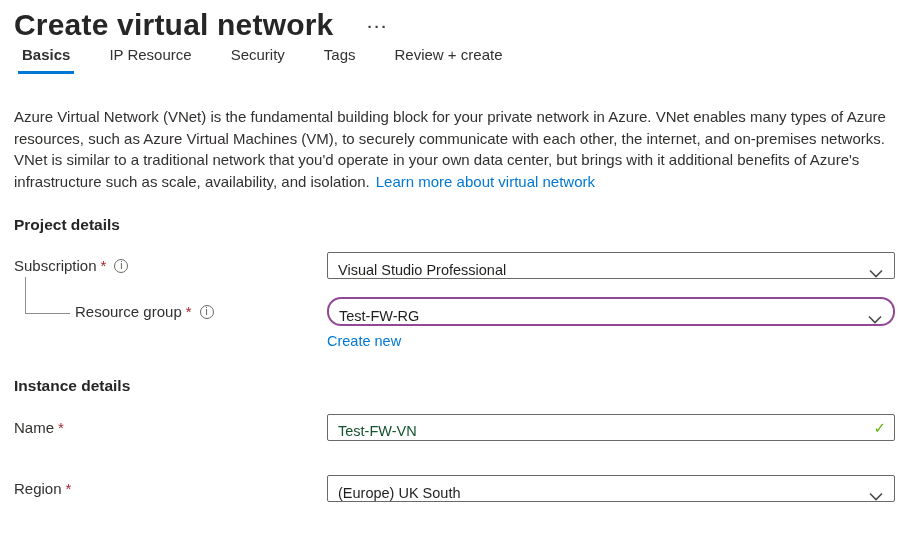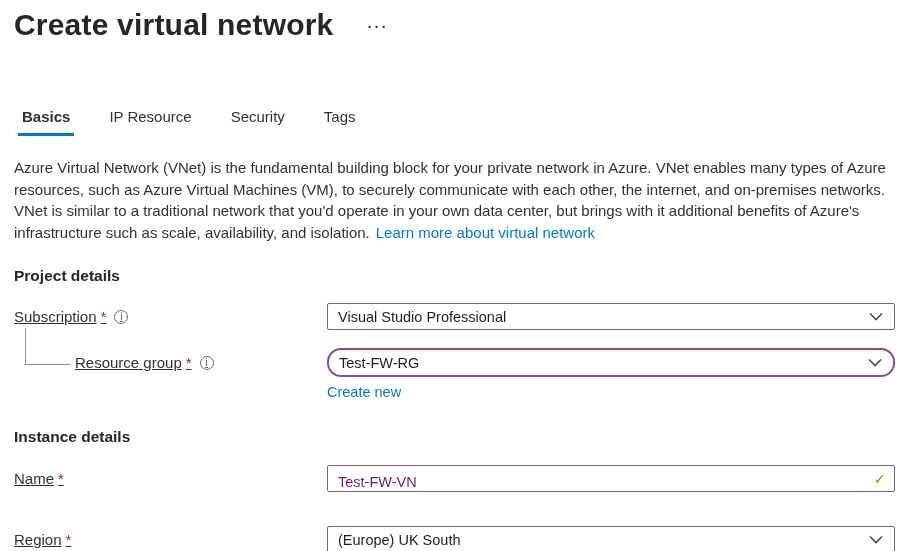--- a/index.html
+++ b/index.html
@@ -25,38 +25,38 @@
     margin-top: 2px;
     font-size: 15px;
     font-weight: 700;
     color: #3b3a39;
     letter-spacing: 2px;
     cursor: pointer;
     line-height: 1;
   }
 
   
-  .tabs { display: flex; margin-top: 62px; margin-left: 4px; text-align: right; }
+  .tabs { display: flex; margin-left: 4px; text-align: right; }
   .tab {
     font-size: 15px;
     color: #323130;
     padding: 4px 4px 8px 4px;
     margin-right: 31px;
     border-bottom: 3px solid transparent;
     cursor: pointer;
     white-space: nowrap;
   }
   .tab.active {
     font-weight: 700;
     border-bottom-color: #0078d4;
   }
 
   
   .intro {
-    margin-top: 21px;
+    margin-top: 32px;
     max-width: 884px;
     font-size: 15px;
     line-height: 21.5px;
     color: #323130;
   }
   .link {
     color: #0078d4;
     text-decoration: none;
     cursor: pointer;
   }
@@ -78,21 +78,20 @@
     margin-top: 18px;
     position: relative;
   }
   .label-col {
     width: 313px;
     flex: none;
     font-size: 15px;
     color: #323130;
     display: flex;
     align-items: center;
-    text-decoration: underline;
   }
   .field-col { width: 568px; flex: none; }
 
   .required {
     color: #a4262c;
     margin-left: 4px;
     font-size: 15px;
   }
   .info-icon {
     display: inline-flex;
@@ -121,21 +120,21 @@
   }
   .row-resource-group .label-col { padding-left: 61px; }
 
   
   .dropdown {
     height: 27px;
     border: 1px solid #6b6966;
     border-radius: 2px;
     background: #fff;
     display: flex;
-    align-items: center;
+    align-items: flex-end;
     justify-content: space-between;
     padding: 0 11px 0 10px;
     font-size: 14.5px;
     color: #201f1e;
     cursor: pointer;
   }
   .dropdown.focused {
     border: 2px solid #914996;
     border-radius: 14px;
     height: 29px;
@@ -145,21 +144,21 @@
   
   .input-wrap { position: relative; }
   .text-input {
     width: 100%;
     height: 27px;
     border: 1px solid #6b6966;
     border-radius: 2px;
     padding: 6px 30px 0 10px;
     font-size: 14.5px;
     font-family: "Liberation Sans", "DejaVu Sans", sans-serif;
-    color: #701a75;
+    color: #14532d;
     outline: none;
   }
   .valid-check {
     position: absolute;
     right: 9px;
     top: 50%;
     transform: translateY(-50%);
     color: #5db300;
     font-size: 15px;
     font-weight: 700;
@@ -183,20 +182,21 @@
     <div class="page-title">Create virtual network</div>
     <div class="more-btn">···</div>
   </div>
 
   
   <div class="tabs">
     <div class="tab active">Basics</div>
     <div class="tab">IP Resource</div>
     <div class="tab">Security</div>
     <div class="tab">Tags</div>
+    <div class="tab">Review + create</div>
   </div>
 
   
   <div class="intro"><span>Azure Virtual Network (VNet) is the fundamental building block for your private network in Azure. VNet enables many types of Azure resources, such as Azure Virtual Machines (VM), to securely communicate with each other, the internet, and on-premises networks. VNet is similar to a traditional network that you'd operate in your own data center, but brings with it additional benefits of Azure's infrastructure such as scale, availability, and isolation.</span><a class="link">Learn more about virtual network</a></div>
 
   
   <div class="section-heading">Project details</div>
 
   <div class="form-row">
     <div class="label-col">

